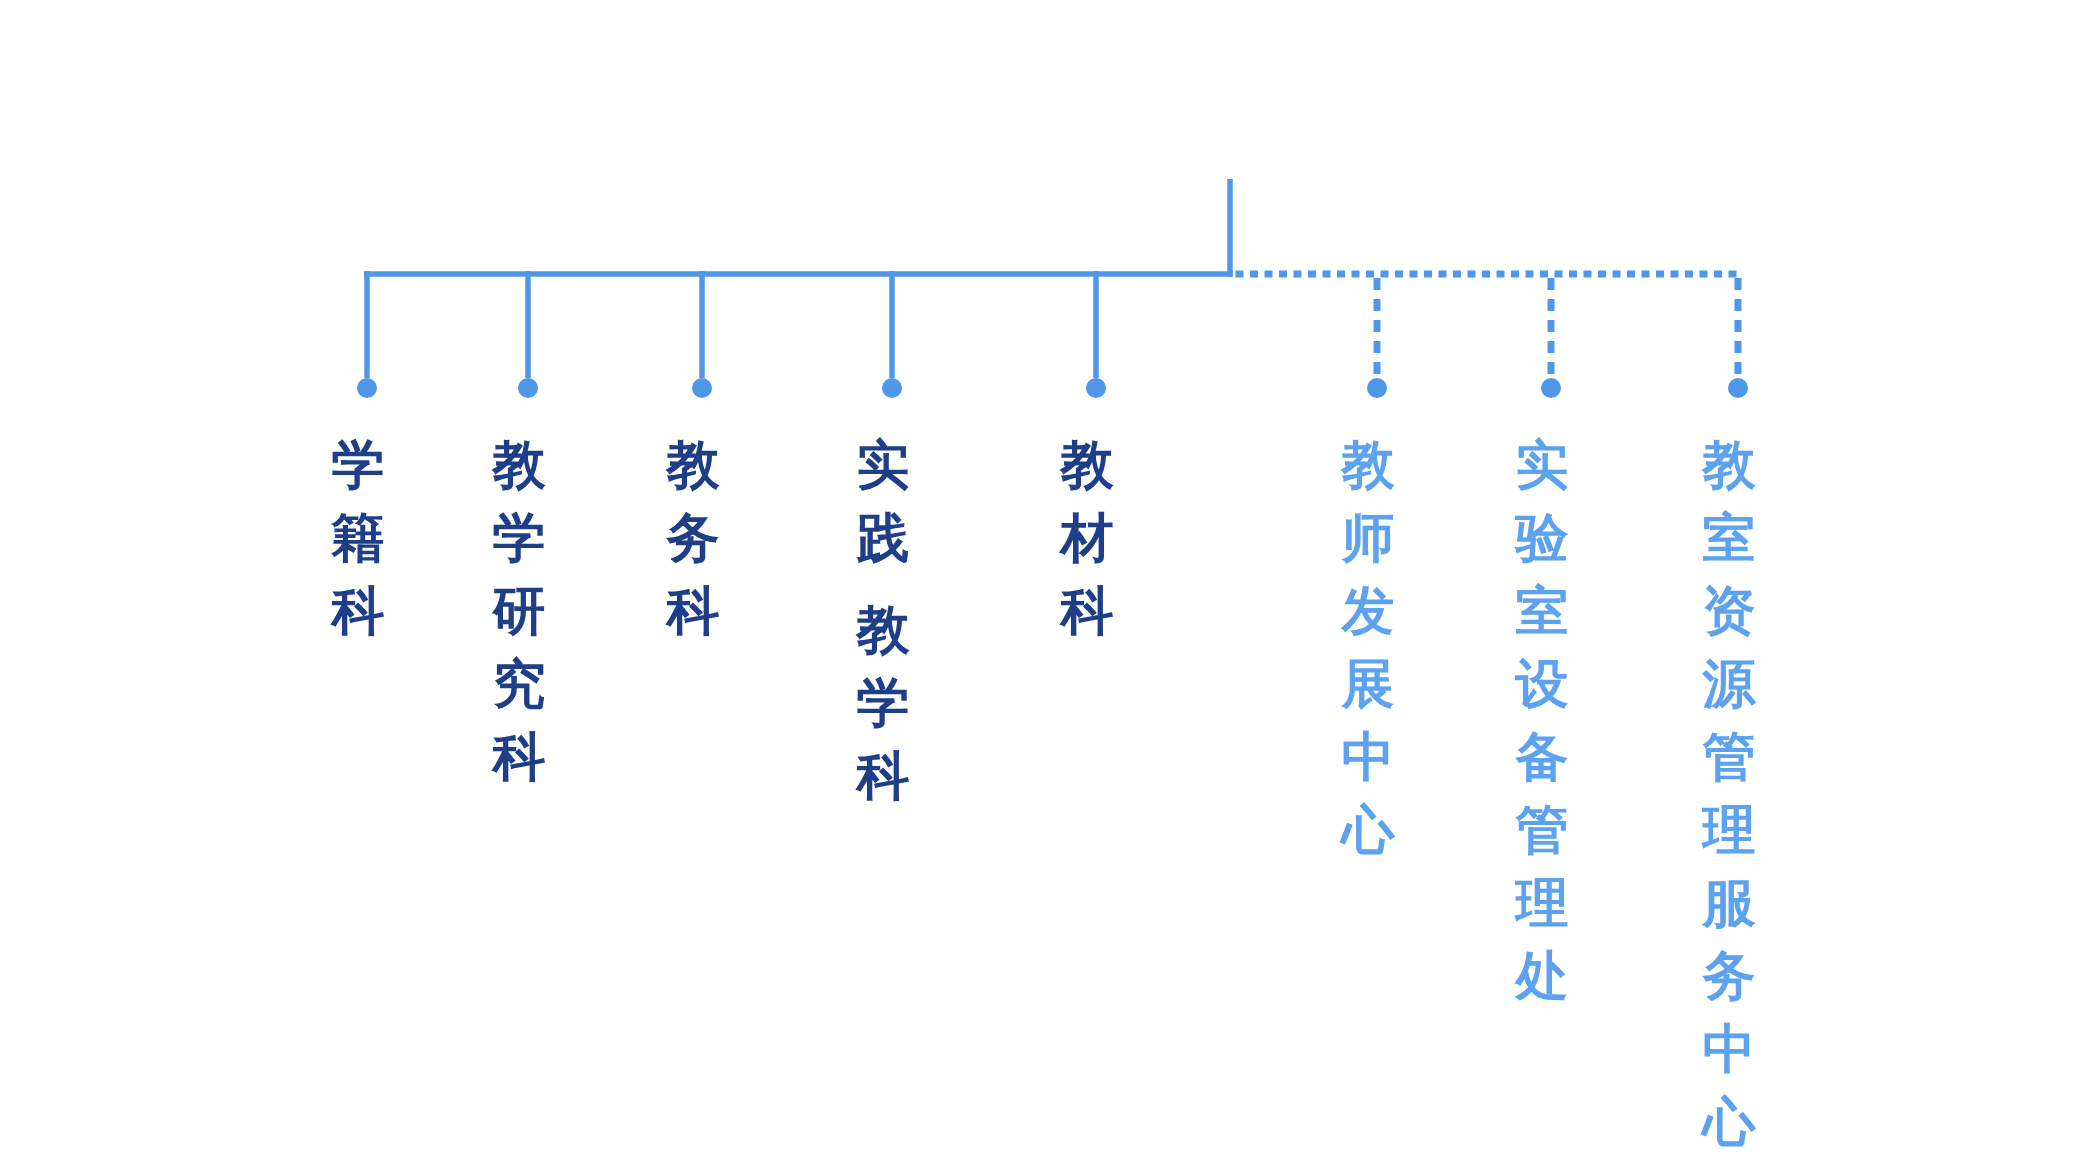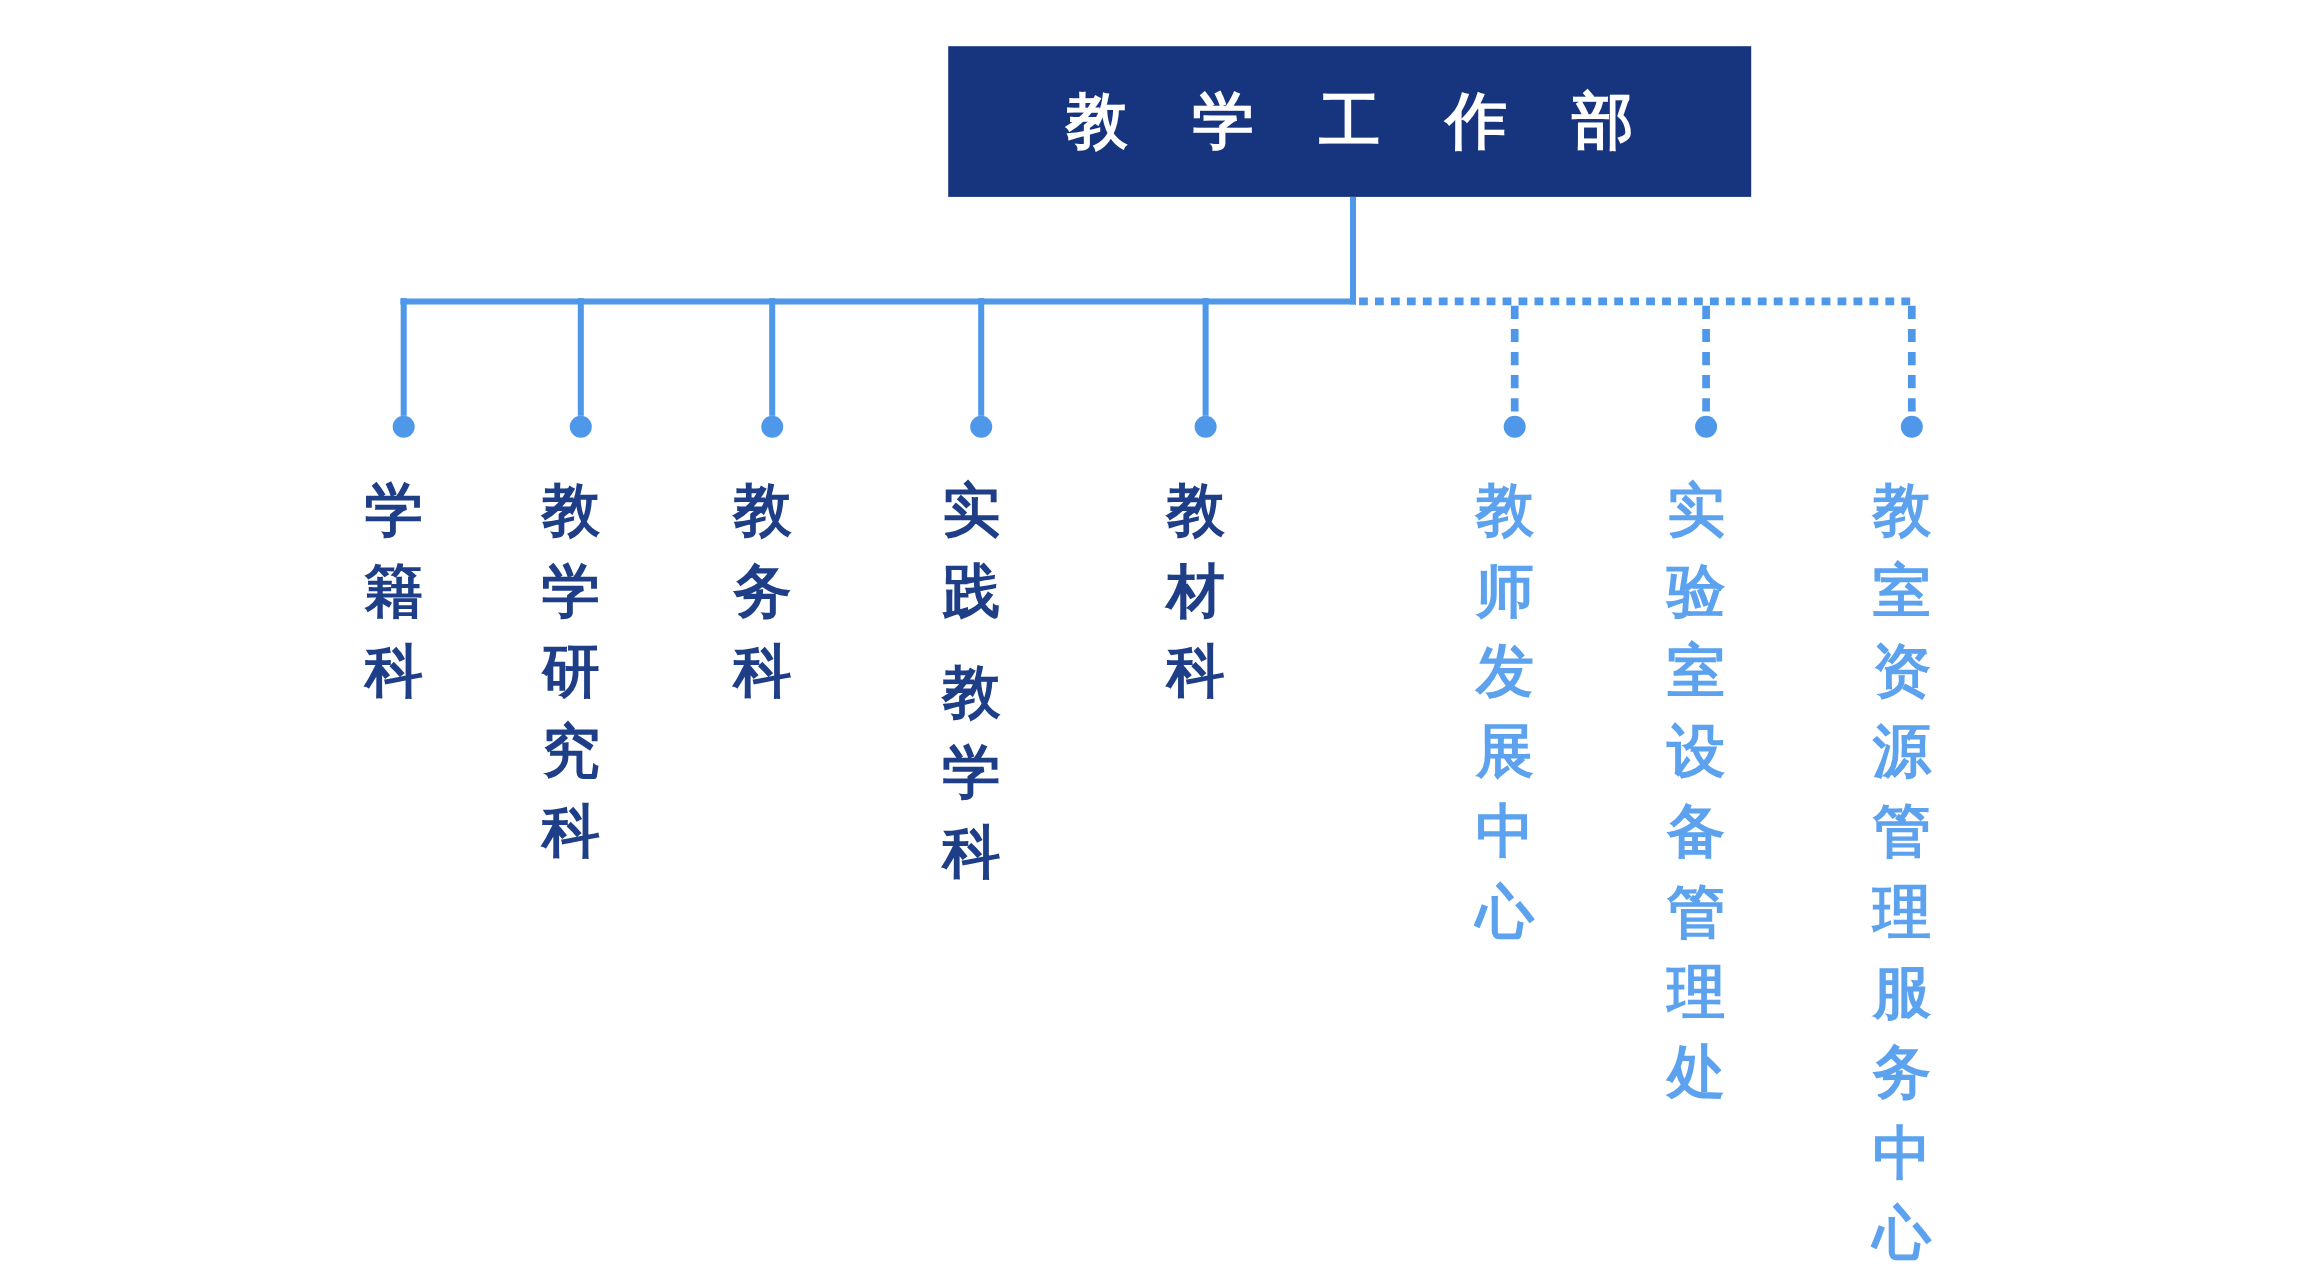--- a/index.html
+++ b/index.html
@@ -63,23 +63,20 @@
   }
   .dept-space {
     height: 19px;
     width: 64px;
   }
 </style>
 </head>
 <body>
 
 <div class="canvas" style="--bg: #ffffff; --navy: #17357e; --dark-text: #1e3e88; --light-text: #5ca2ee;">
-  <div class="root-box">
-    <span class="root-label">教学工作部</span>
-  </div>
   <svg class="connectors" id="connectors">
       <line x1="1230" y1="179" x2="1230" y2="276.75" stroke="#4f97e8" stroke-width="5.5"></line>
       <line x1="364" y1="274" x2="1232.75" y2="274" stroke="#4f97e8" stroke-width="5.5"></line>
       <line x1="1235.5" y1="274" x2="1741" y2="274" stroke="#4f97e8" stroke-width="7" stroke-dasharray="8 6.5"></line>
       <line x1="367" y1="271" x2="367" y2="378" stroke="#4f97e8" stroke-width="5.5"></line>
       <circle cx="367" cy="388" r="10" fill="#4f97e8"></circle>
       <line x1="528" y1="271" x2="528" y2="378" stroke="#4f97e8" stroke-width="5.5"></line>
       <circle cx="528" cy="388" r="10" fill="#4f97e8"></circle>
       <line x1="702" y1="271" x2="702" y2="378" stroke="#4f97e8" stroke-width="5.5"></line>
       <circle cx="702" cy="388" r="10" fill="#4f97e8"></circle>

